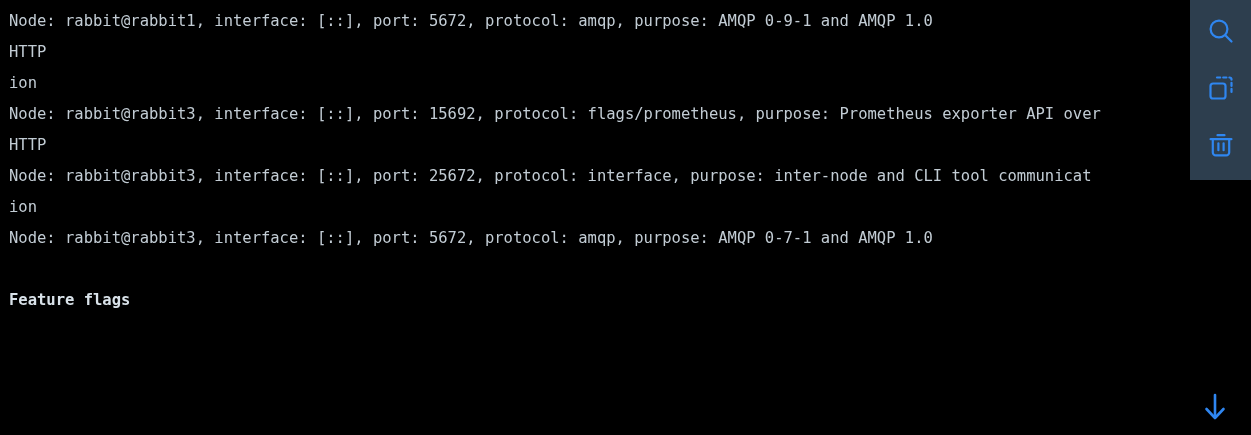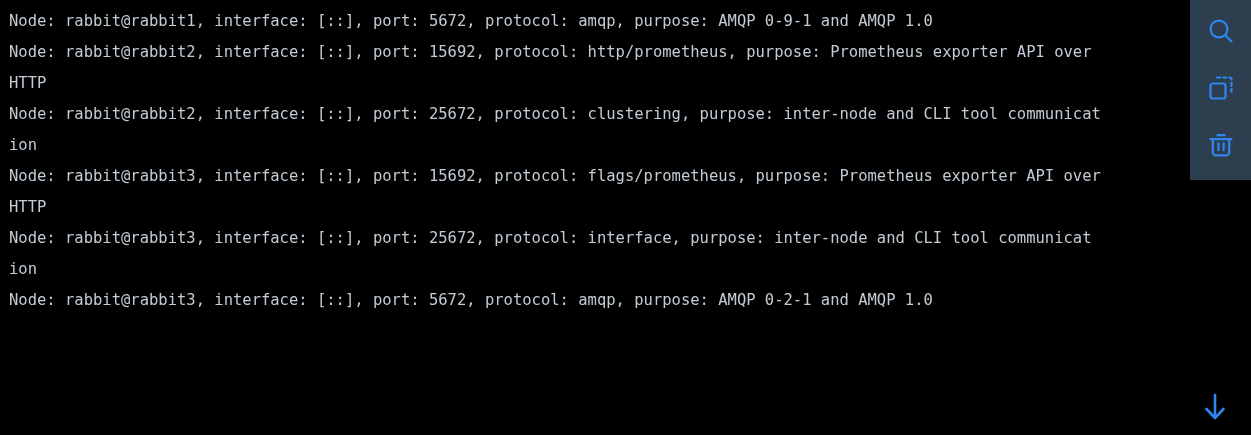--- a/index.html
+++ b/index.html
@@ -96,30 +96,29 @@
     cursor: pointer;
   }
 </style>
 </head>
 <body>
 
 <div id="terminal">
 
   <div id="log">
     <div class="log-line">Node: rabbit@rabbit1, interface: [::], port: 5672, protocol: amqp, purpose: AMQP 0-9-1 and AMQP 1.0</div>
-    <div class="log-line">Node: rabbit@rabbit2, interface: [::], port: 15692, protocol: http/prometheus, purpose: Prometheus exporter API over</div>
     <div class="log-line">HTTP</div>
-    <div class="log-line">Node: rabbit@rabbit2, interface: [::], port: 25672, protocol: clustering, purpose: inter-node and CLI tool communicat</div>
     <div class="log-line">ion</div>
     <div class="log-line">Node: rabbit@rabbit3, interface: [::], port: 15692, protocol: flags/prometheus, purpose: Prometheus exporter API over</div>
     <div class="log-line">HTTP</div>
     <div class="log-line">Node: rabbit@rabbit3, interface: [::], port: 25672, protocol: interface, purpose: inter-node and CLI tool communicat</div>
     <div class="log-line">ion</div>
-    <div class="log-line">Node: rabbit@rabbit3, interface: [::], port: 5672, protocol: amqp, purpose: AMQP 0-2-1 and AMQP 1.0</div>
+    <div class="log-line">Node: rabbit@rabbit3, interface: [::], port: 5672, protocol: amqp, purpose: AMQP 0-7-1 and AMQP 1.0</div>
     <div class="log-line blank"></div>
+    <div class="log-line heading">Feature flags</div>
   </div>
 
   <div id="toolbar">
 
     <div class="tool-btn">
       <span>
         <svg width="30" height="30" viewBox="0 0 30 30" fill="none" stroke="#2f86f0" stroke-width="2.2" stroke-linecap="round" stroke-linejoin="round">
           <circle cx="13" cy="13" r="8.4"></circle>
           <line x1="19.3" y1="19.3" x2="25.5" y2="25.5"></line>
         </svg>

